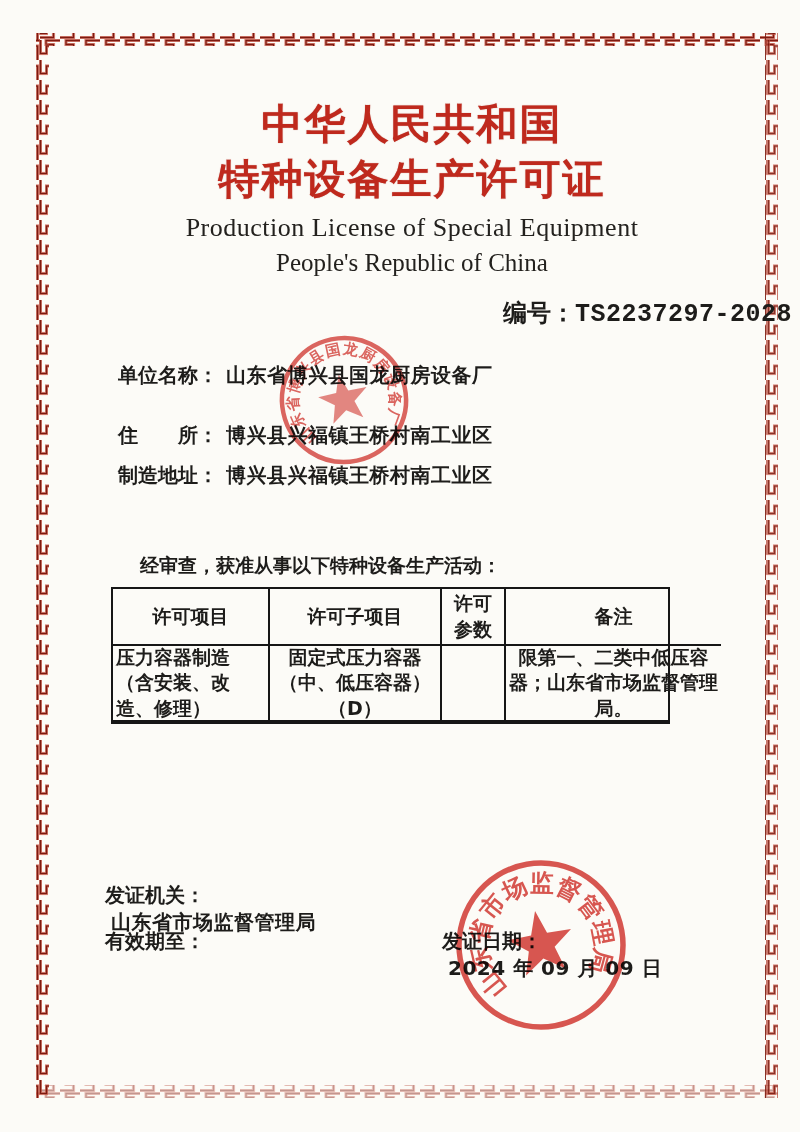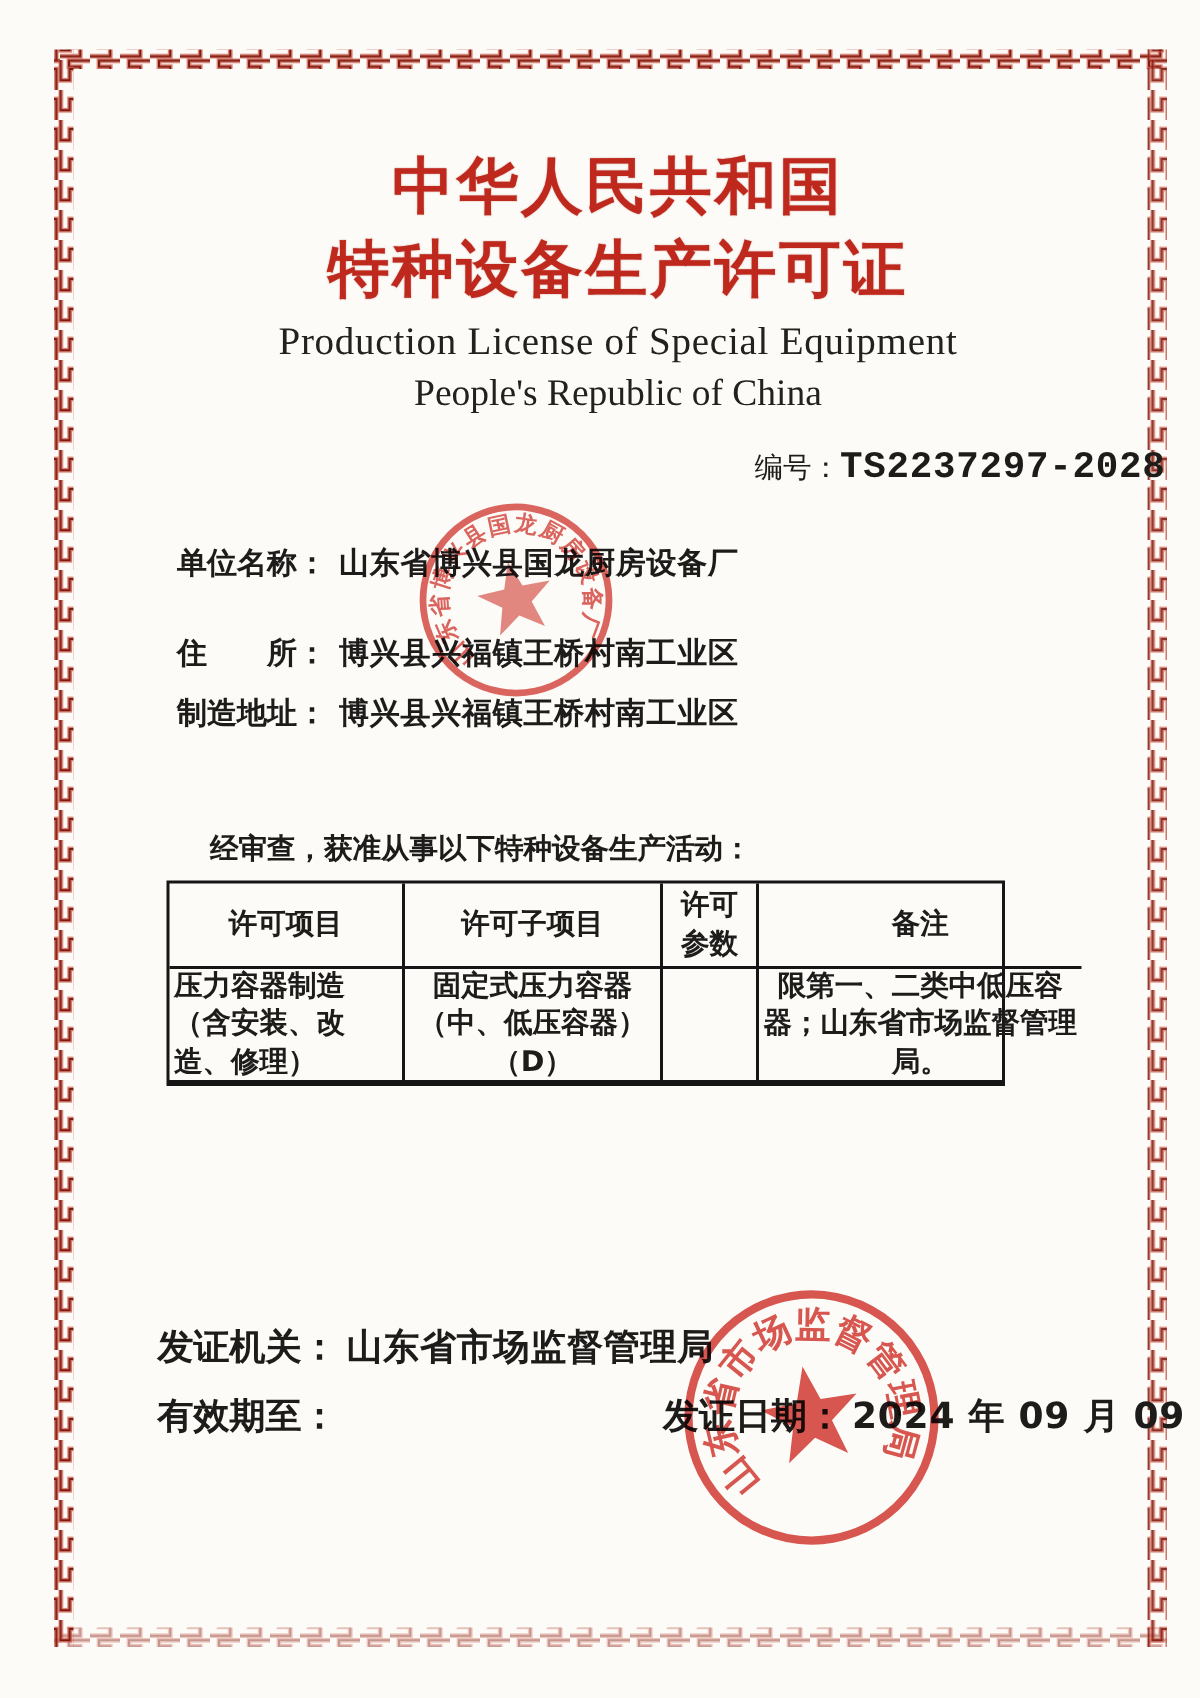--- a/index.html
+++ b/index.html
@@ -44,21 +44,21 @@
     font-family:"Liberation Serif","DejaVu Serif",serif;
     color:#23211e;line-height:1;
   }
   .title-en-1{top:215px;font-size:26px;letter-spacing:.5px;}
   .title-en-2{top:250px;font-size:25px;}
   
   .license-no{
     position:absolute;left:503px;top:297px;
     display:flex;align-items:baseline;white-space:nowrap;
   }
-  .license-no .lbl{font-size:19px;font-weight:400;}
+  .license-no .lbl{font-size:24px;font-weight:700;}
   .license-no .num{
     font-family:"Liberation Mono","DejaVu Sans Mono",monospace;
     font-size:25px;font-weight:700;letter-spacing:.5px;
   }
   
   .field-row{
     position:absolute;left:105px;
     display:flex;white-space:nowrap;
     font-size:20px;font-weight:700;
   }
@@ -89,21 +89,21 @@
     line-height:1.35;white-space:pre-line;
     padding:0 2px;
   }
   .td:last-child{border-right:none;}
   .tr-head .td{height:57px;border-bottom:2px solid var(--table-line);}
   .tr-body .td{height:74px;}
   .tr-body .td-item{justify-content:flex-start;text-align:left;padding:0 3px;}
   
   .footer-row{
     position:absolute;display:flex;white-space:nowrap;
-    font-size:24px;font-weight:700;
+    font-size:20px;font-weight:700;flex-direction:column;
   }
   .footer-row .flabel{display:inline-block;}
   .footer-row .fvalue{margin-left:6px;letter-spacing:.5px;}
   .row-issuer{left:105px;top:882px;}
   .row-valid{left:105px;top:928px;}
   .row-issued{left:442px;top:928px;}
   
   .seal{position:absolute;mix-blend-mode:multiply;}
   .seal-company{left:268px;top:324px;opacity:.8;}
   .seal-authority{left:453px;top:857px;opacity:.88;}

